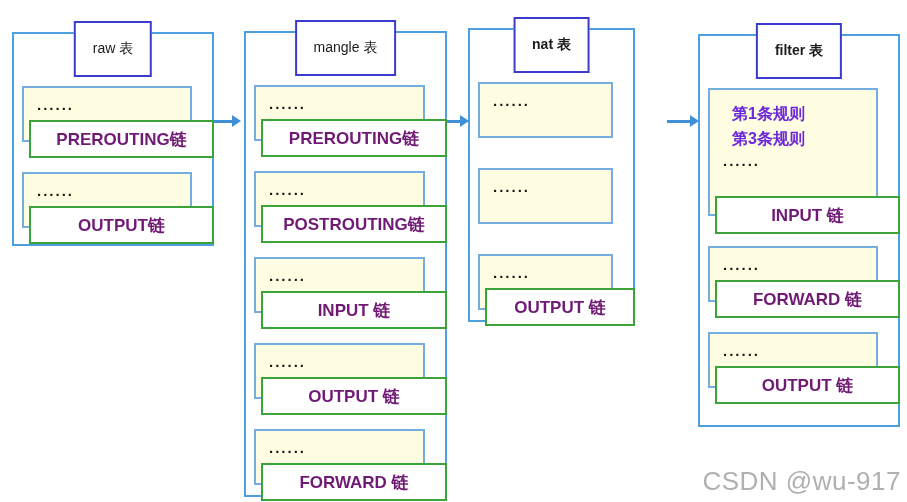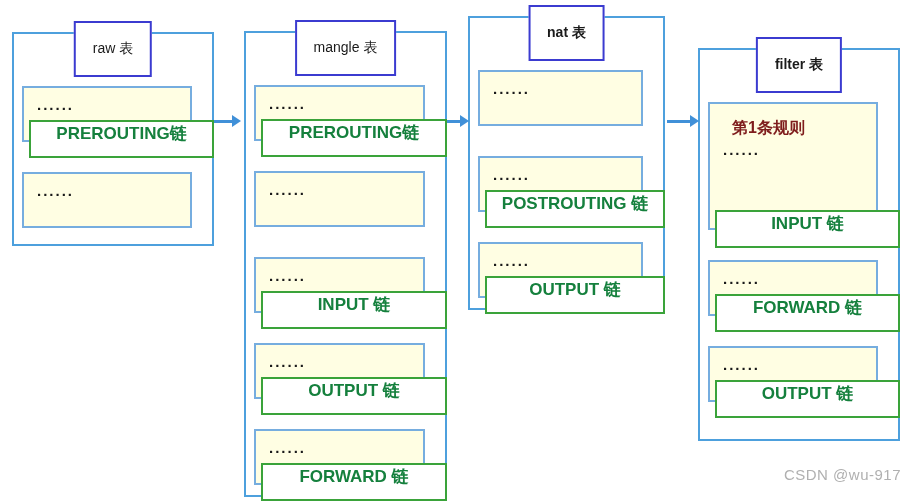--- a/index.html
+++ b/index.html
@@ -13,22 +13,22 @@
 
   
   .table-box {
     position: absolute;
     border: 2px solid #4da0dd;
     background: #ffffff;
     padding: 40px 0 0 0;
   }
   .tb-raw    { left: 12px;  top: 32px; width: 202px; height: 214px; }
   .tb-mangle { left: 244px; top: 31px; width: 203px; height: 466px; }
-  .tb-nat    { left: 468px; top: 16px; width: 197px; height: 294px; }
-  .tb-filter { left: 698px; top: 48px; width: 202px; height: 393px; }
+  .tb-nat    { left: 468px; top: 28px; width: 167px; height: 294px; }
+  .tb-filter { left: 698px; top: 34px; width: 202px; height: 393px; }
 
   
   .table-title {
     position: absolute;
     top: -13px; left: 50%;
     transform: translateX(-50%);
     background: #ffffff;
     border: 2px solid #3b3bd0;
     padding: 17px 17px;
     font-size: 14px;
@@ -60,37 +60,37 @@
     color: #1a1a1a;
     line-height: 16px;
   }
   .chain-box {
     position: absolute;
     left: 7px; right: -22px; top: 34px;
     height: 38px;
     background: #ffffff;
     border: 2px solid #3aa33a;
     display: flex;
-    align-items: flex-start;
+    align-items: center;
     justify-content: center;
     font-size: 17px;
     font-weight: bold;
-    color: #15803d;
+    color: #701a75;
     z-index: 2;
     white-space: nowrap;
   }
   
   .group.tall { height: 146px; }
   .group.tall .dots-box { height: 128px; }
   .group.tall .chain-box { top: 108px; }
   .rules {
     padding: 11px 0 0 22px;
     font-size: 16px;
     font-weight: bold;
-    color: #7f1d1d;
+    color: #6d28d9;
     line-height: 25px;
     white-space: nowrap;
   }
   .group.tall .dots { padding: 2px 0 0 13px; }
 
   
   .arrow { position: absolute; height: 16px; top: 113px; }
   .arrow .line {
     position: absolute;
     left: 0; right: 8px; top: 7px;
@@ -105,21 +105,21 @@
     border-top: 6px solid transparent;
     border-bottom: 6px solid transparent;
   }
   .ar-1 { left: 214px; width: 27px; }
   .ar-2 { left: 443px; width: 26px; }
   .ar-3 { left: 667px; width: 32px; }
 
   .watermark {
     position: absolute;
     right: 6px; top: 466px;
-    font-size: 15px;
+    font-size: 26px;
     color: #b0b0b0;
     letter-spacing: 0.5px;
   }
 </style>
 </head>
 <body>
 
 <div class="stage">
 
   <div class="table-box tb-raw">
@@ -129,37 +129,43 @@
         <div class="dots">......</div>
       </div>
       <div class="chain-box">
         <span>PREROUTING链</span>
       </div>
     </div>
     <div class="group">
       <div class="dots-box">
         <div class="dots">......</div>
       </div>
+      <div class="chain-box">
+        <span>OUTPUT链</span>
+      </div>
     </div>
   </div>
 
   <div class="table-box tb-mangle">
     <div class="table-title">mangle 表</div>
     <div class="group">
       <div class="dots-box">
         <div class="dots">......</div>
       </div>
       <div class="chain-box">
         <span>PREROUTING链</span>
       </div>
     </div>
     <div class="group">
       <div class="dots-box">
         <div class="dots">......</div>
       </div>
+      <div class="chain-box">
+        <span>POSTROUTING链</span>
+      </div>
     </div>
     <div class="group">
       <div class="dots-box">
         <div class="dots">......</div>
       </div>
       <div class="chain-box">
         <span>INPUT 链</span>
       </div>
     </div>
     <div class="group">
@@ -183,41 +189,39 @@
   <div class="table-box tb-nat">
     <div class="table-title bold">nat 表</div>
     <div class="group">
       <div class="dots-box">
         <div class="dots">......</div>
       </div>
     </div>
     <div class="group">
       <div class="dots-box">
         <div class="dots">......</div>
-      </div>
-      <div class="chain-box">
-        <span>POSTROUTING 链</span>
       </div>
     </div>
     <div class="group">
       <div class="dots-box">
         <div class="dots">......</div>
       </div>
       <div class="chain-box">
         <span>OUTPUT 链</span>
       </div>
     </div>
   </div>
 
   <div class="table-box tb-filter">
     <div class="table-title bold">filter 表</div>
     <div class="group tall">
       <div class="dots-box">
         <div class="rules">
           <div>第1条规则</div>
+          <div>第3条规则</div>
         </div>
         <div class="dots">......</div>
       </div>
       <div class="chain-box">
         <span>INPUT 链</span>
       </div>
     </div>
     <div class="group">
       <div class="dots-box">
         <div class="dots">......</div>

